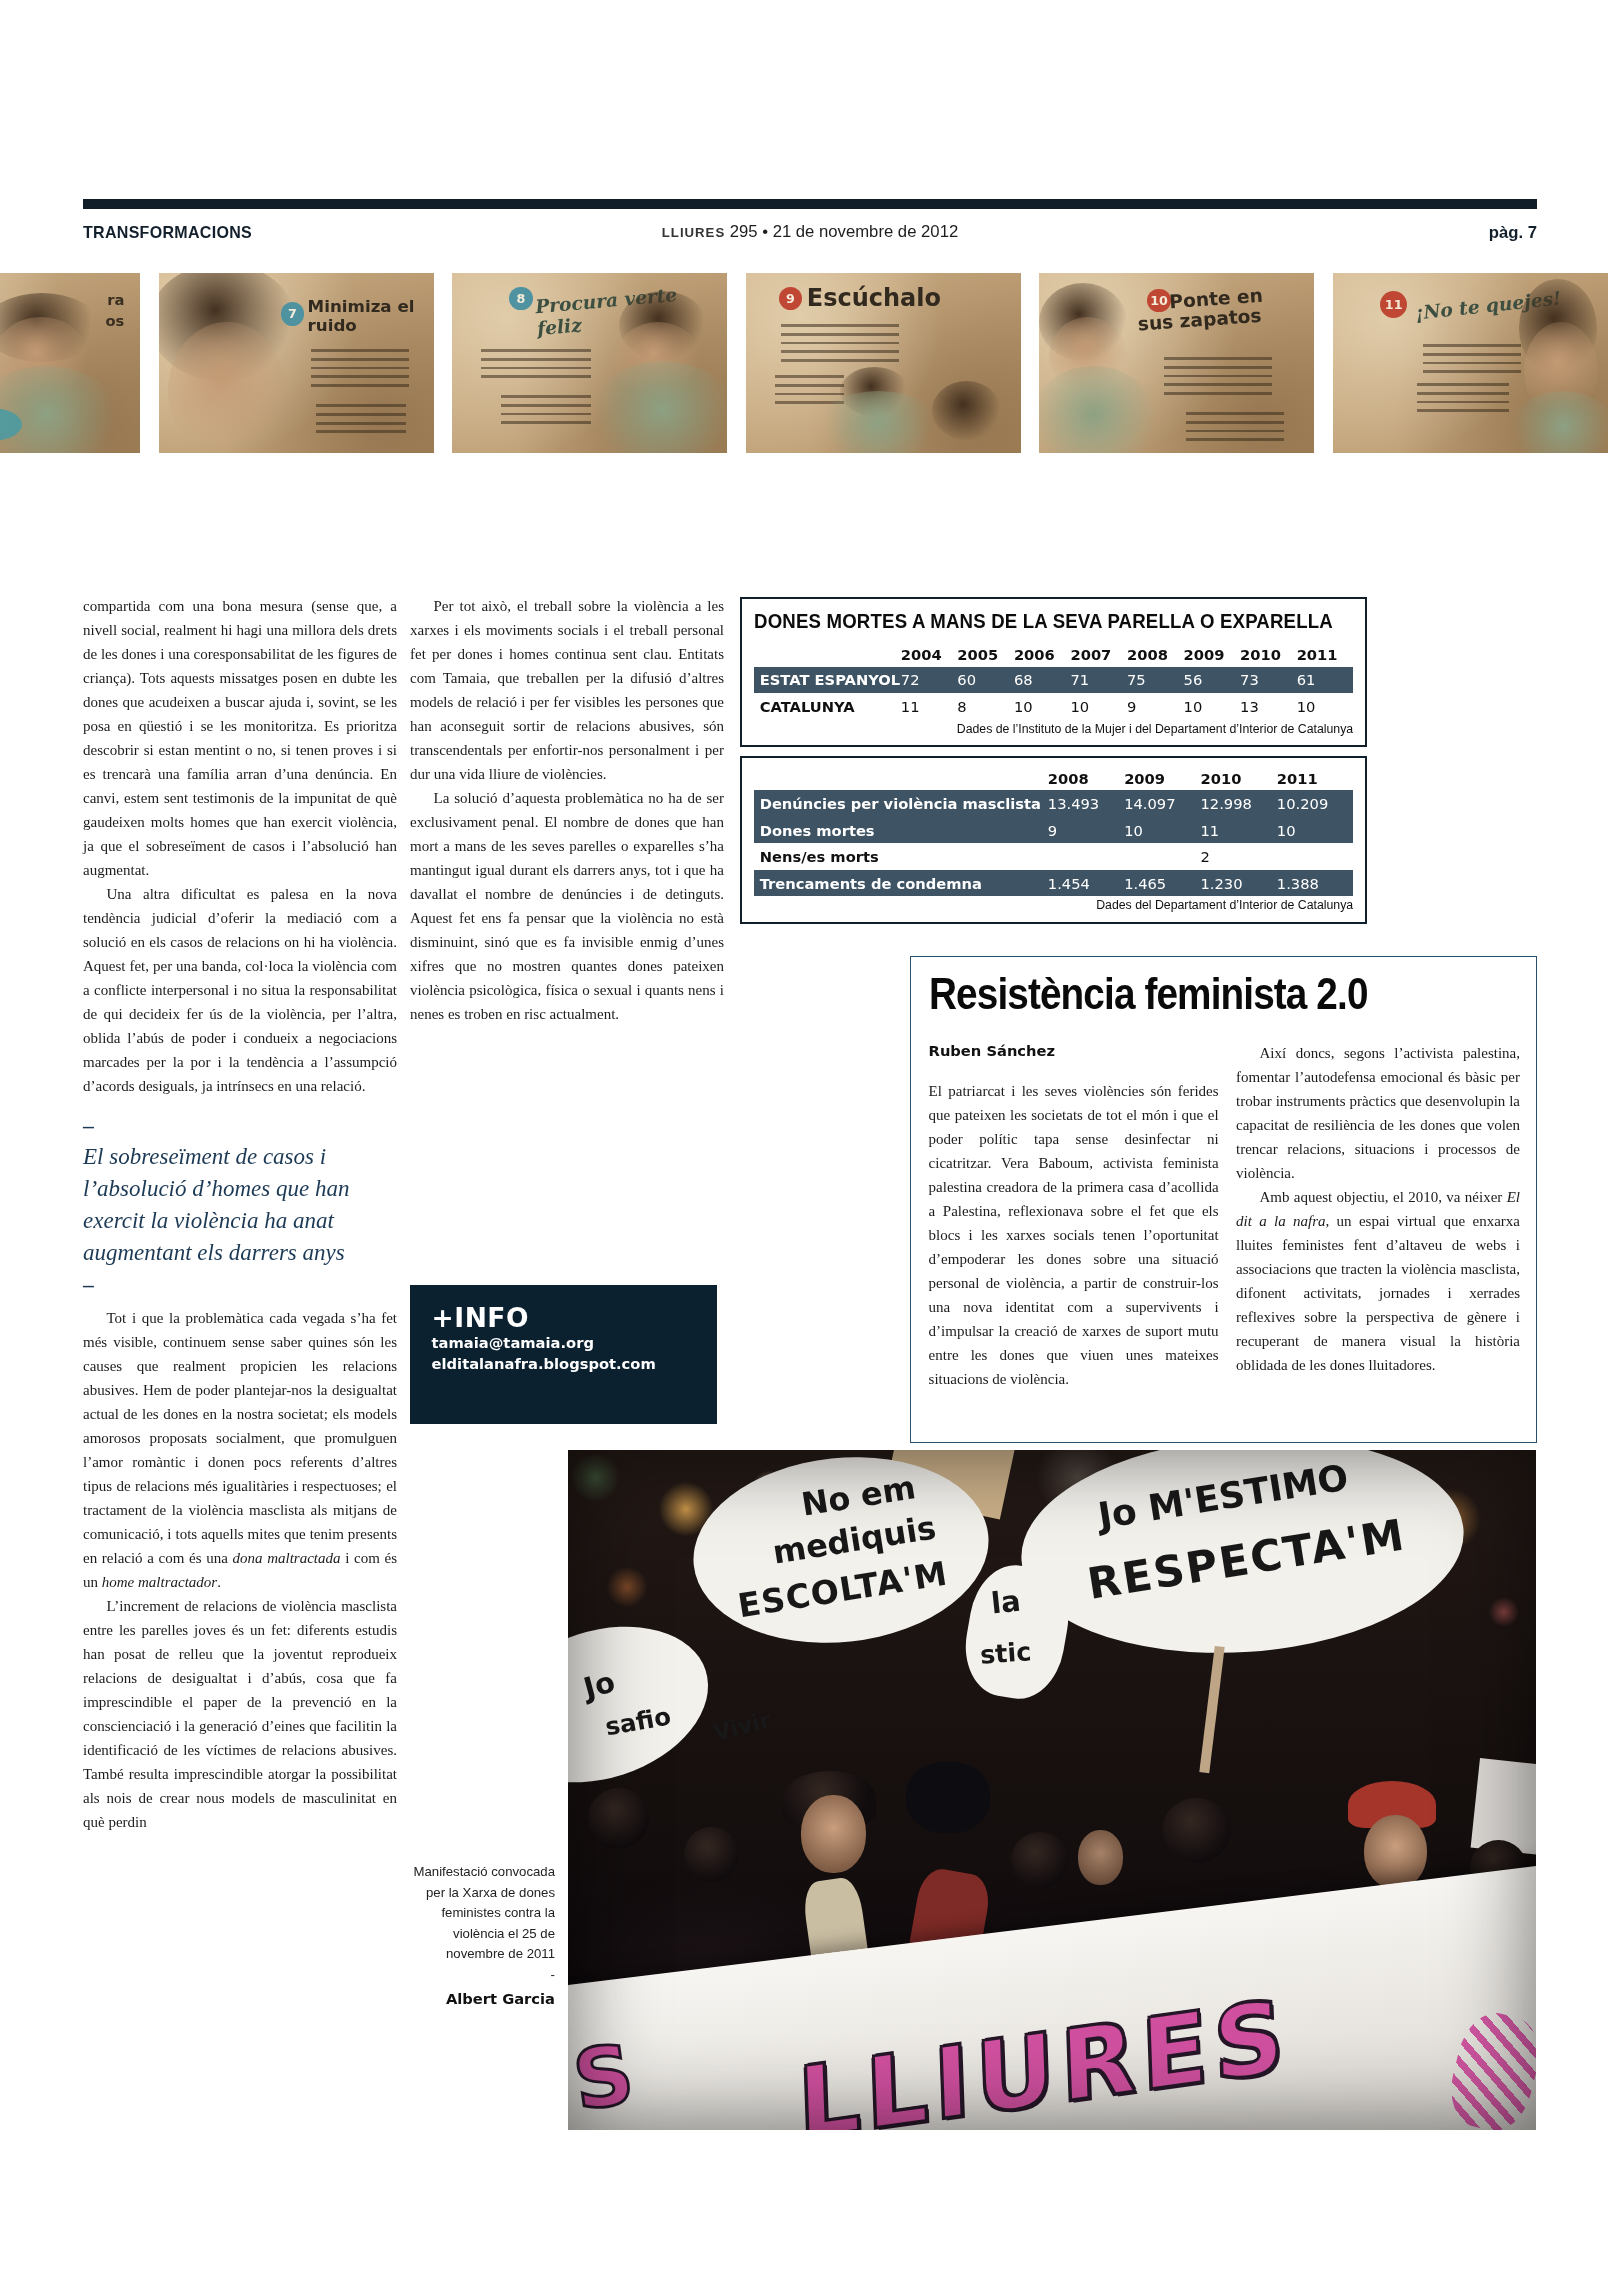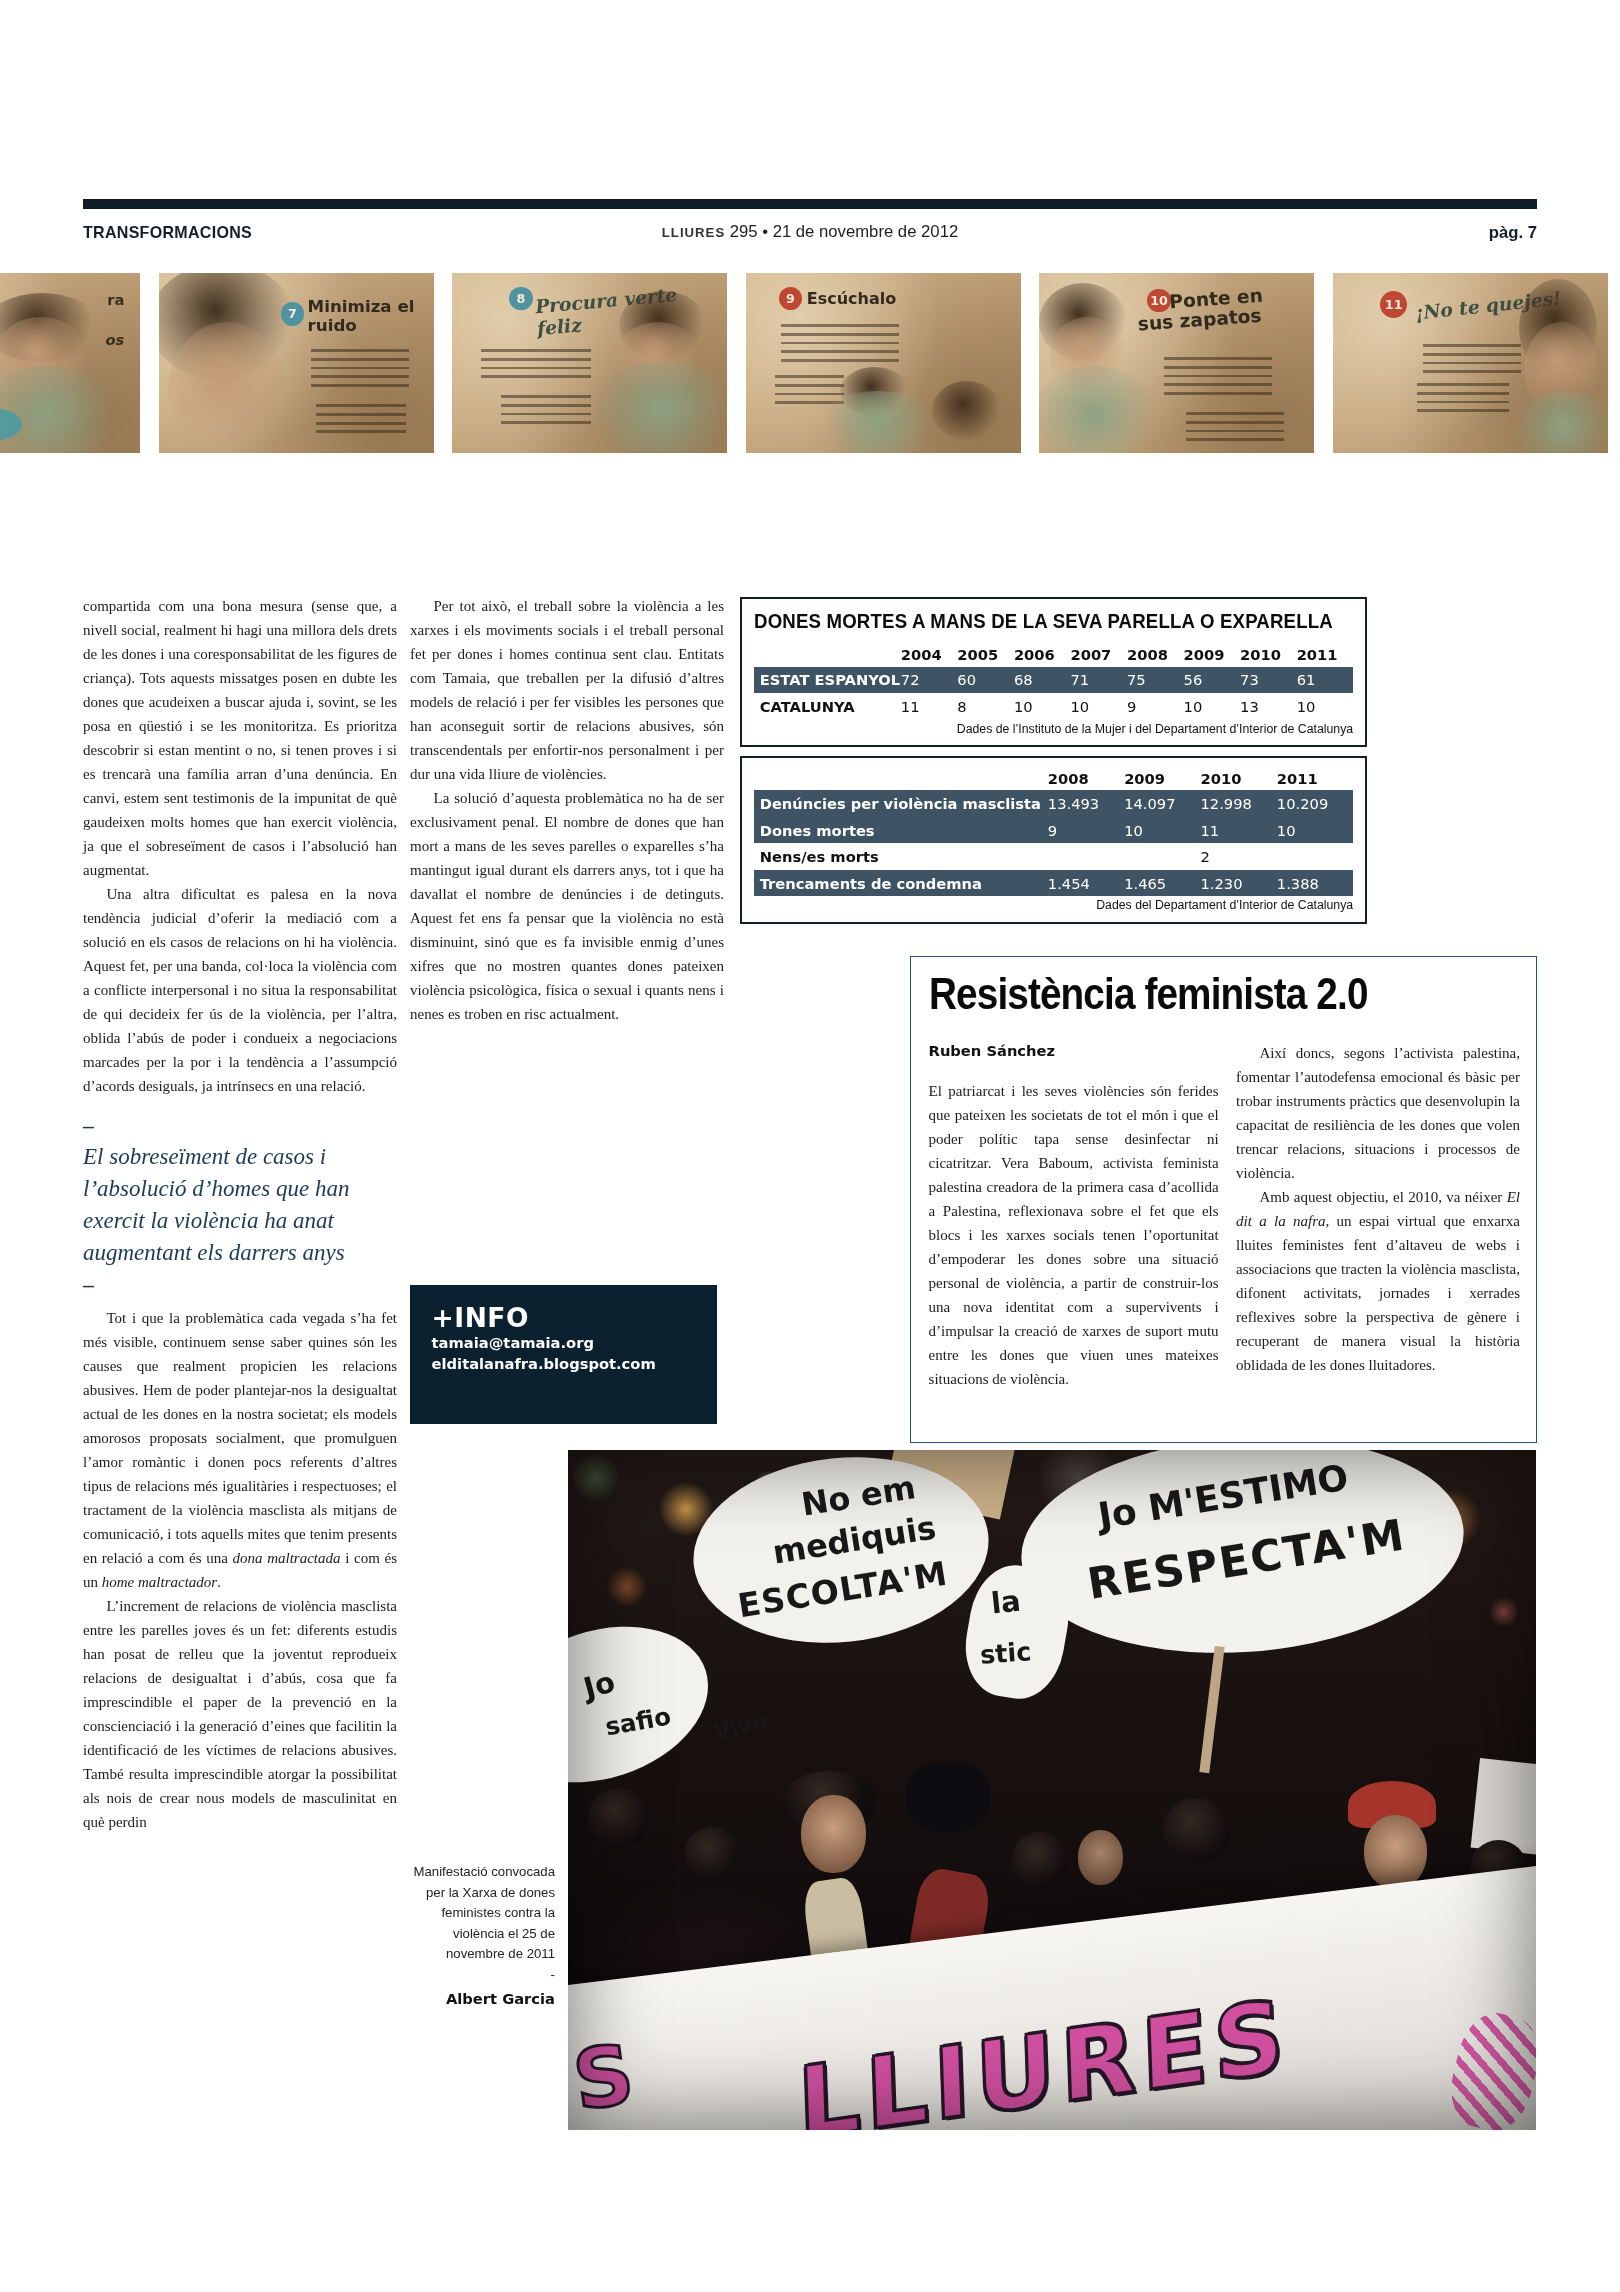--- a/index.html
+++ b/index.html
@@ -138,21 +138,21 @@
   <div class="abs head-center">
     <span class="masthead">LLIURES</span>
     <span class="issue">295 • 21 de novembre de 2012</span>
   </div>
   <div class="abs page-num">pàg. 7</div>
 
   <div class="abs strip">
     <div class="strip-inner">
       <div class="card">
         <span class="frag" style="right:15.7px;top:17.6px;">ra</span>
-        <span class="frag" style="right:15.7px;top:58px;font-style:italic;">os</span>
+        <span class="frag" style="right:15.7px;top:39px;">os</span>
         <div class="blob hair" style="left:118px;top:19.6px;width:118px;height:69px;"></div>
         <div class="blob skin" style="left:127px;top:44px;width:98px;height:88px;"></div>
         <div class="blob cloth" style="left:108px;top:93px;width:147px;height:108px;"></div>
         <div class="oval-badge" style="left:94px;top:135px;"></div>
       </div>
       <div class="card">
         <div class="blob hair" style="left:-9.8px;top:-9.8px;width:147px;height:118px;"></div>
         <div class="blob skin" style="left:9.8px;top:49px;width:118px;height:137px;"></div>
         <span class="badge teal" style="left:122px;top:29px;">7</span>
         <div class="card-title" style="left:149px;top:23.5px;width:108px;">Minimiza el ruido</div>
@@ -163,21 +163,21 @@
         <span class="badge teal" style="left:57px;top:13.7px;">8</span>
         <div class="card-title script" style="left:84px;top:15.7px;width:167px;transform:rotate(-5deg);">Procura verte feliz</div>
         <div class="blob hair" style="left:167px;top:17.6px;width:88px;height:69px;"></div>
         <div class="blob skin" style="left:162px;top:49px;width:88px;height:78px;"></div>
         <div class="blob cloth" style="left:137px;top:88px;width:147px;height:108px;"></div>
         <div class="tx" style="left:29px;top:76px;width:110px;height:35px;"></div>
         <div class="tx" style="left:49px;top:122px;width:90px;height:29px;"></div>
       </div>
       <div class="card">
         <span class="badge red" style="left:33px;top:13.7px;">9</span>
-        <div class="card-title" style="left:61px;top:15.7px;width:147px;font-size:16px;">Escúchalo</div>
+        <div class="card-title" style="left:61px;top:15.7px;width:147px;font-size:24px;">Escúchalo</div>
         <div class="tx" style="left:35px;top:51px;width:118px;height:39px;"></div>
         <div class="tx" style="left:29px;top:102px;width:69px;height:33px;"></div>
         <div class="blob hair" style="left:94px;top:94px;width:69px;height:49px;"></div>
         <div class="blob cloth" style="left:69px;top:118px;width:127px;height:69px;"></div>
         <div class="blob hair" style="left:186px;top:108px;width:69px;height:59px;"></div>
       </div>
       <div class="card">
         <span class="badge red" style="left:108px;top:15.7px;">10</span>
         <div class="card-title" style="left:98px;top:15.7px;width:157px;font-size:18.6px;text-indent:33px;transform:rotate(-4deg);">Ponte en sus zapatos</div>
         <div class="blob hair" style="left:0px;top:9.8px;width:88px;height:78px;"></div>

